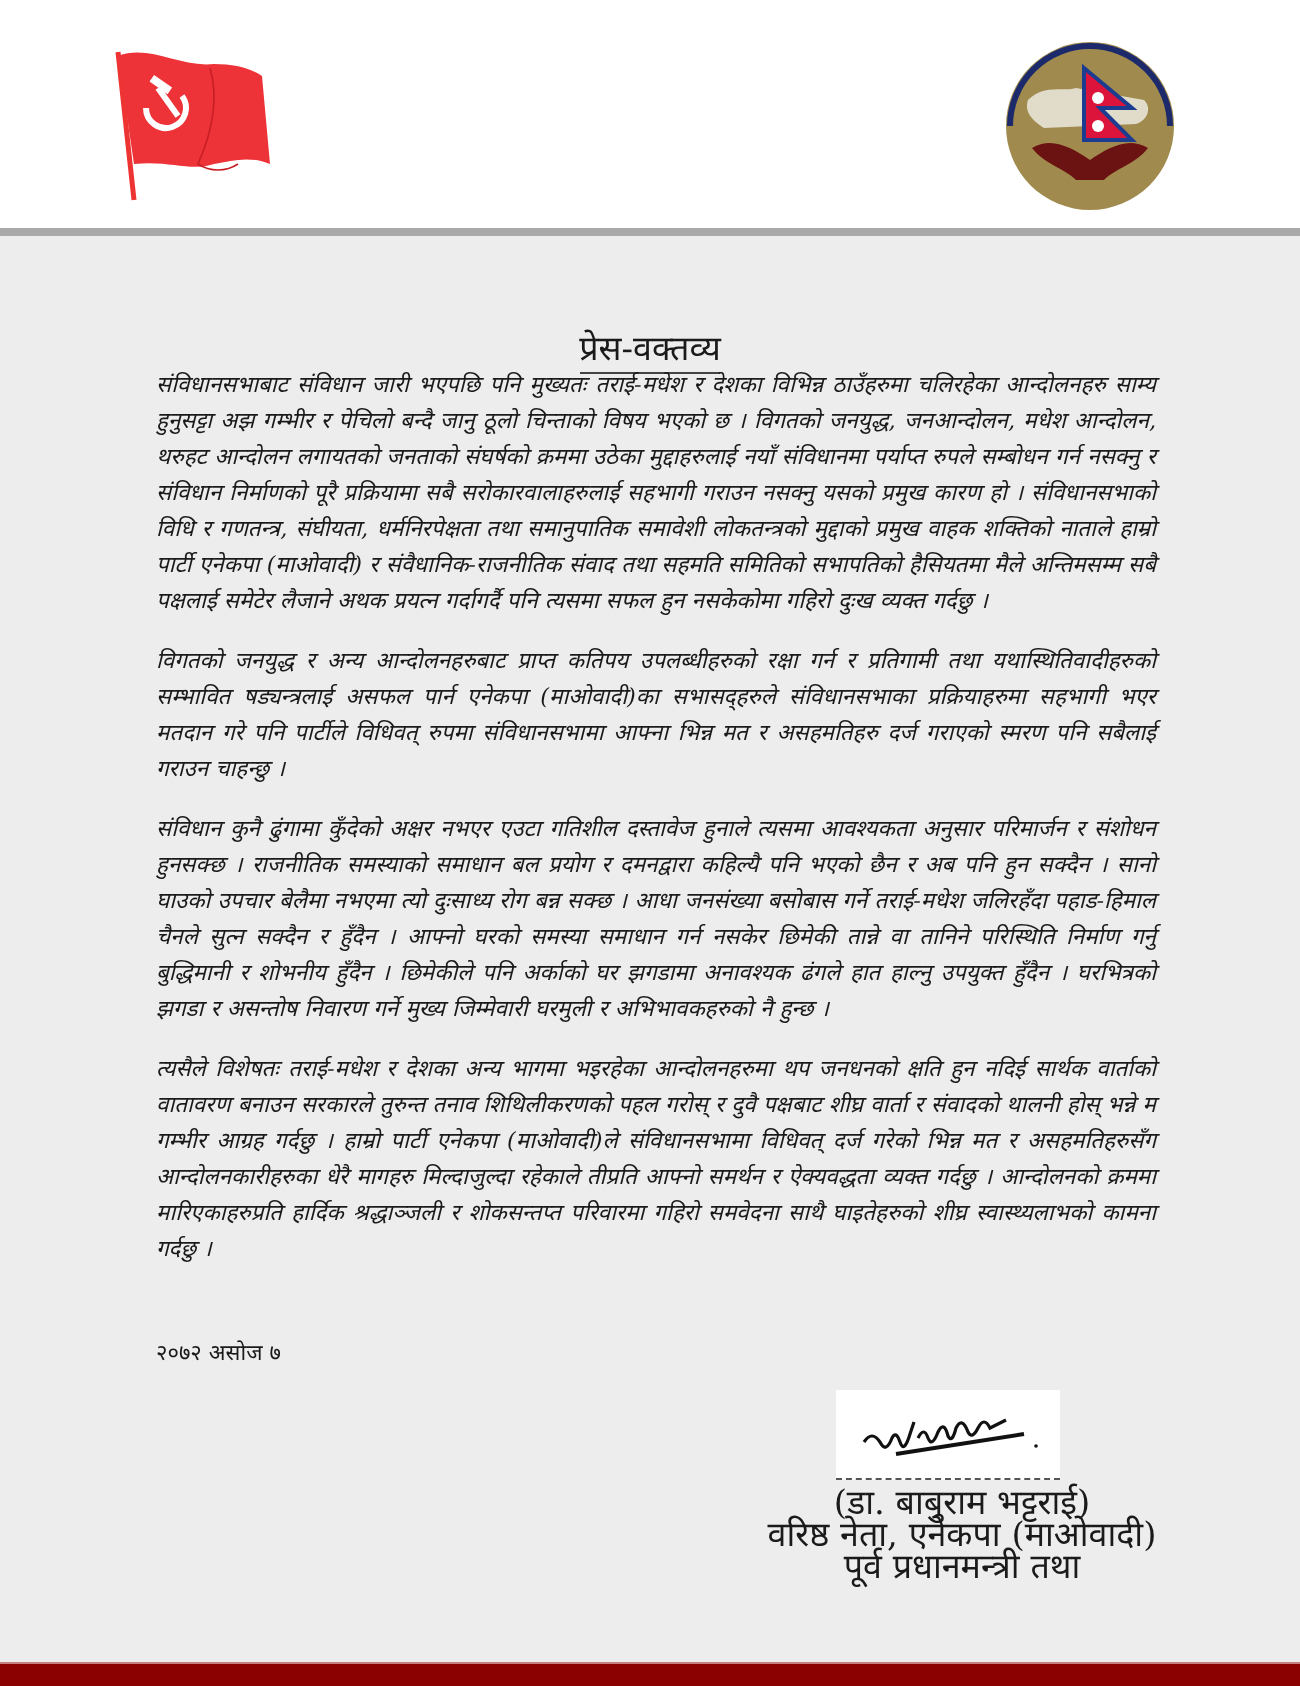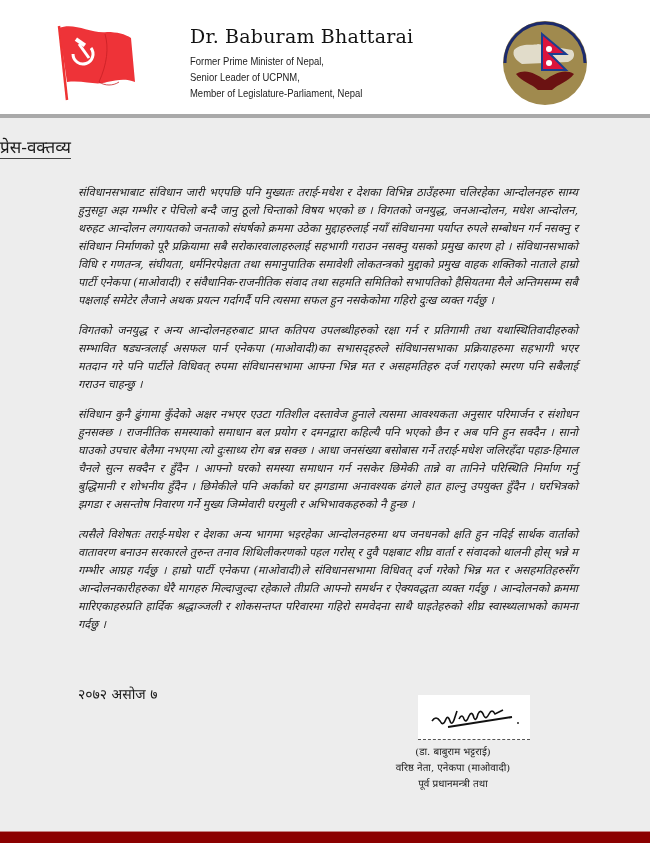--- a/index.html
+++ b/index.html
@@ -22,72 +22,64 @@
       font-family: "DejaVu Serif", serif; font-size: 19px; color: #111;
       letter-spacing: 0.2px; line-height: 24px;
     }
     .name-sub {
       font-family: "Liberation Sans", sans-serif; font-size: 10.5px; color: #222;
       line-height: 16px; transform: scaleX(0.9); transform-origin: left;
     }
     .name-sub-wrap { margin-top: 5px; }
 
     .doc-title {
-      position: absolute; left: 0; top: 136px; width: 650px; text-align: left;
+      position: absolute; left: 0; top: 164px; width: 650px; text-align: center;
     }
     .doc-title span {
       font-size: 17px; border-bottom: 1.5px solid #444; padding-bottom: 1px;
       line-height: 22px;
     }
 
     .body-text {
       position: absolute; left: 78px; top: 184px; width: 500px;
       font-size: 11.2px; line-height: 18px; text-align: justify; color: #1a1a1a;
     }
     .body-text p { margin-bottom: 12px; font-style: italic; }
 
     .date {
-      position: absolute; left: 78px; top: 684px; font-size: 14px;
+      position: absolute; left: 78px; top: 668px; font-size: 11px;
     }
 
     .sig-box {
       position: absolute; left: 418px; top: 695px; width: 112px; height: 45px;
       background: #ffffff; border-bottom: 1px dashed #555;
     }
     .sig-lines {
-      position: absolute; left: 348px; top: 744px; width: 210px; text-align: center;
-      font-size: 10px; line-height: 16px;
+      position: absolute; left: 376px; top: 744px; width: 210px; text-align: center;
+      font-size: 17px; line-height: 16px;
     }
 
     .footer-bar {
       position: absolute; left: 0; top: 831px; width: 650px; height: 12px;
       background: #8b0000; border-top: 1px solid #c48080;
     }
   </style>
 </head>
 <body>
 
 <div class="header">
   <svg class="flag-logo" viewBox="0 0 80 85">
     <line x1="4" y1="6" x2="12" y2="80" stroke="#e33" stroke-width="2.5"></line>
     <path d="M4 8 C 20 2, 35 14, 52 12 C 62 12, 70 14, 76 18 L 80 62 C 70 58, 62 60, 52 62 C 40 66, 30 60, 12 62 Z" fill="#ee3338"></path>
     <path d="M50 14 C 54 28, 52 44, 44 62 C 50 66, 58 66, 64 62" fill="none" stroke="#c81f24" stroke-width="0.8"></path>
     <path d="M18 34 a10 10 0 1 0 18 -6" fill="none" stroke="#fff" stroke-width="3"></path>
     <rect x="20" y="20" width="11" height="4" fill="#fff" transform="rotate(35 25 22)"></rect>
     <line x1="24" y1="24" x2="34" y2="38" stroke="#fff" stroke-width="3"></line>
   </svg>
 
-  <div class="name-block">
-    <div class="name-title">Dr. Baburam Bhattarai</div>
-    <div class="name-sub-wrap">
-      <div class="name-sub">Former Prime Minister of Nepal,</div>
-      <div class="name-sub">Senior Leader of UCPNM,</div>
-      <div class="name-sub">Member of Legislature-Parliament, Nepal</div>
-    </div>
-  </div>
 
   <svg class="emblem-logo" viewBox="0 0 86 86">
     <circle cx="43" cy="43" r="42" fill="#a08a4e"></circle>
     <path d="M3 43 A40 40 0 0 1 83 43" fill="none" stroke="#1c2a6b" stroke-width="3"></path>
     <path d="M12 30 C 20 22, 30 26, 36 24 L 70 30 C 74 34, 72 40, 66 42 L 20 44 C 14 40, 10 36, 12 30 Z" fill="#e8e4d8" opacity="0.9"></path>
     <path d="M40 14 L 64 34 L 48 34 L 64 50 L 40 50 Z" fill="#dc143c" stroke="#1c3d8f" stroke-width="2"></path>
     <circle cx="47" cy="29" r="3" fill="#fff"></circle>
     <circle cx="47" cy="43" r="3" fill="#fff"></circle>
     <path d="M14 54 C 24 48, 34 54, 43 60 C 52 54, 62 48, 72 54 C 66 62, 56 64, 50 70 L 36 70 C 30 64, 20 62, 14 54 Z" fill="#6b1212"></path>
   </svg>

